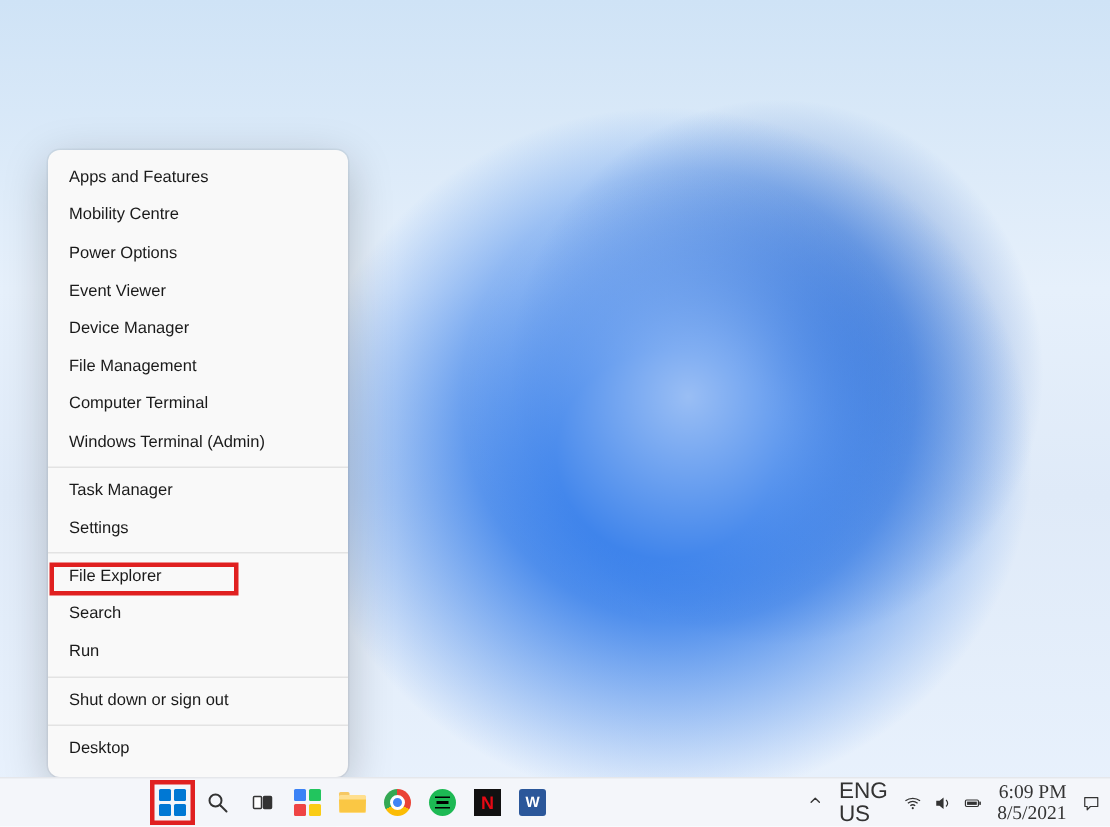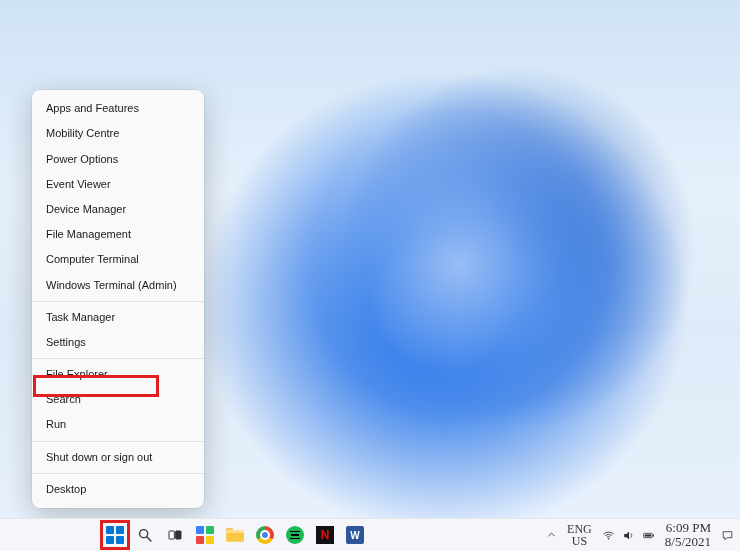--- a/index.html
+++ b/index.html
@@ -9,23 +9,23 @@
     width: 740px; height: 551px;
     background:
       radial-gradient(circle at 62% 48%, rgba(255,255,255,0.55) 0%, rgba(255,255,255,0) 28%),
       radial-gradient(ellipse 55% 70% at 60% 55%, #1e6fe8 0%, #1e6fe8 18%, rgba(30,111,232,0) 60%),
       radial-gradient(ellipse 40% 55% at 70% 45%, #0d4fbf 0%, rgba(13,79,191,0) 60%),
       linear-gradient(180deg, #cfe3f6 0%, #e6f0fb 35%, #dfeaf8 60%, #e9f2fd 100%);
   }
 
   .context-menu {
     position: absolute;
-    bottom: 43px;
+    bottom: 33px;
     left: 32px;
-    width: 172px;
+    width: 200px;
     background: #f9f9f9;
     border-radius: 8px;
     box-shadow: 0 8px 30px rgba(0,0,0,0.22), 0 0 0 1px rgba(0,0,0,0.05);
     padding: 6px 0;
     font-size: 11px;
     color: #1a1a1a;
   }
   .menu-item {
     padding: 6px 14px;
     line-height: 1.2;
@@ -94,21 +94,21 @@
   .icon-word { width:18px;height:18px;background:#2b579a;display:flex;align-items:center;justify-content:center;color:#fff;font-size:10px;font-weight:bold;border-radius:2px;}
 
   .systray {
     position: absolute;
     right: 6px;
     display: flex; align-items: center; gap: 10px;
     font-size: 10px; color: #333;
   }
   .tray-icon svg { width: 13px; height: 13px; display:block; }
   .tray-chevron svg { width:11px; height:11px; }
-  .tray-lang { text-align:center; line-height:1; font-size:12px;font-family:Liberation Serif, serif; }
+  .tray-lang { text-align:left; line-height:1; font-size:15px; }
   .tray-clock { text-align:right; line-height:1.1; font-size:13px;font-family:Liberation Serif, serif; }
   .tray-group { display:flex; align-items:center; gap:7px; }
 </style>
 </head>
 <body>
 
 <div class="desktop">
 
   <div class="context-menu">
     <div class="menu-item">Apps and Features</div>

